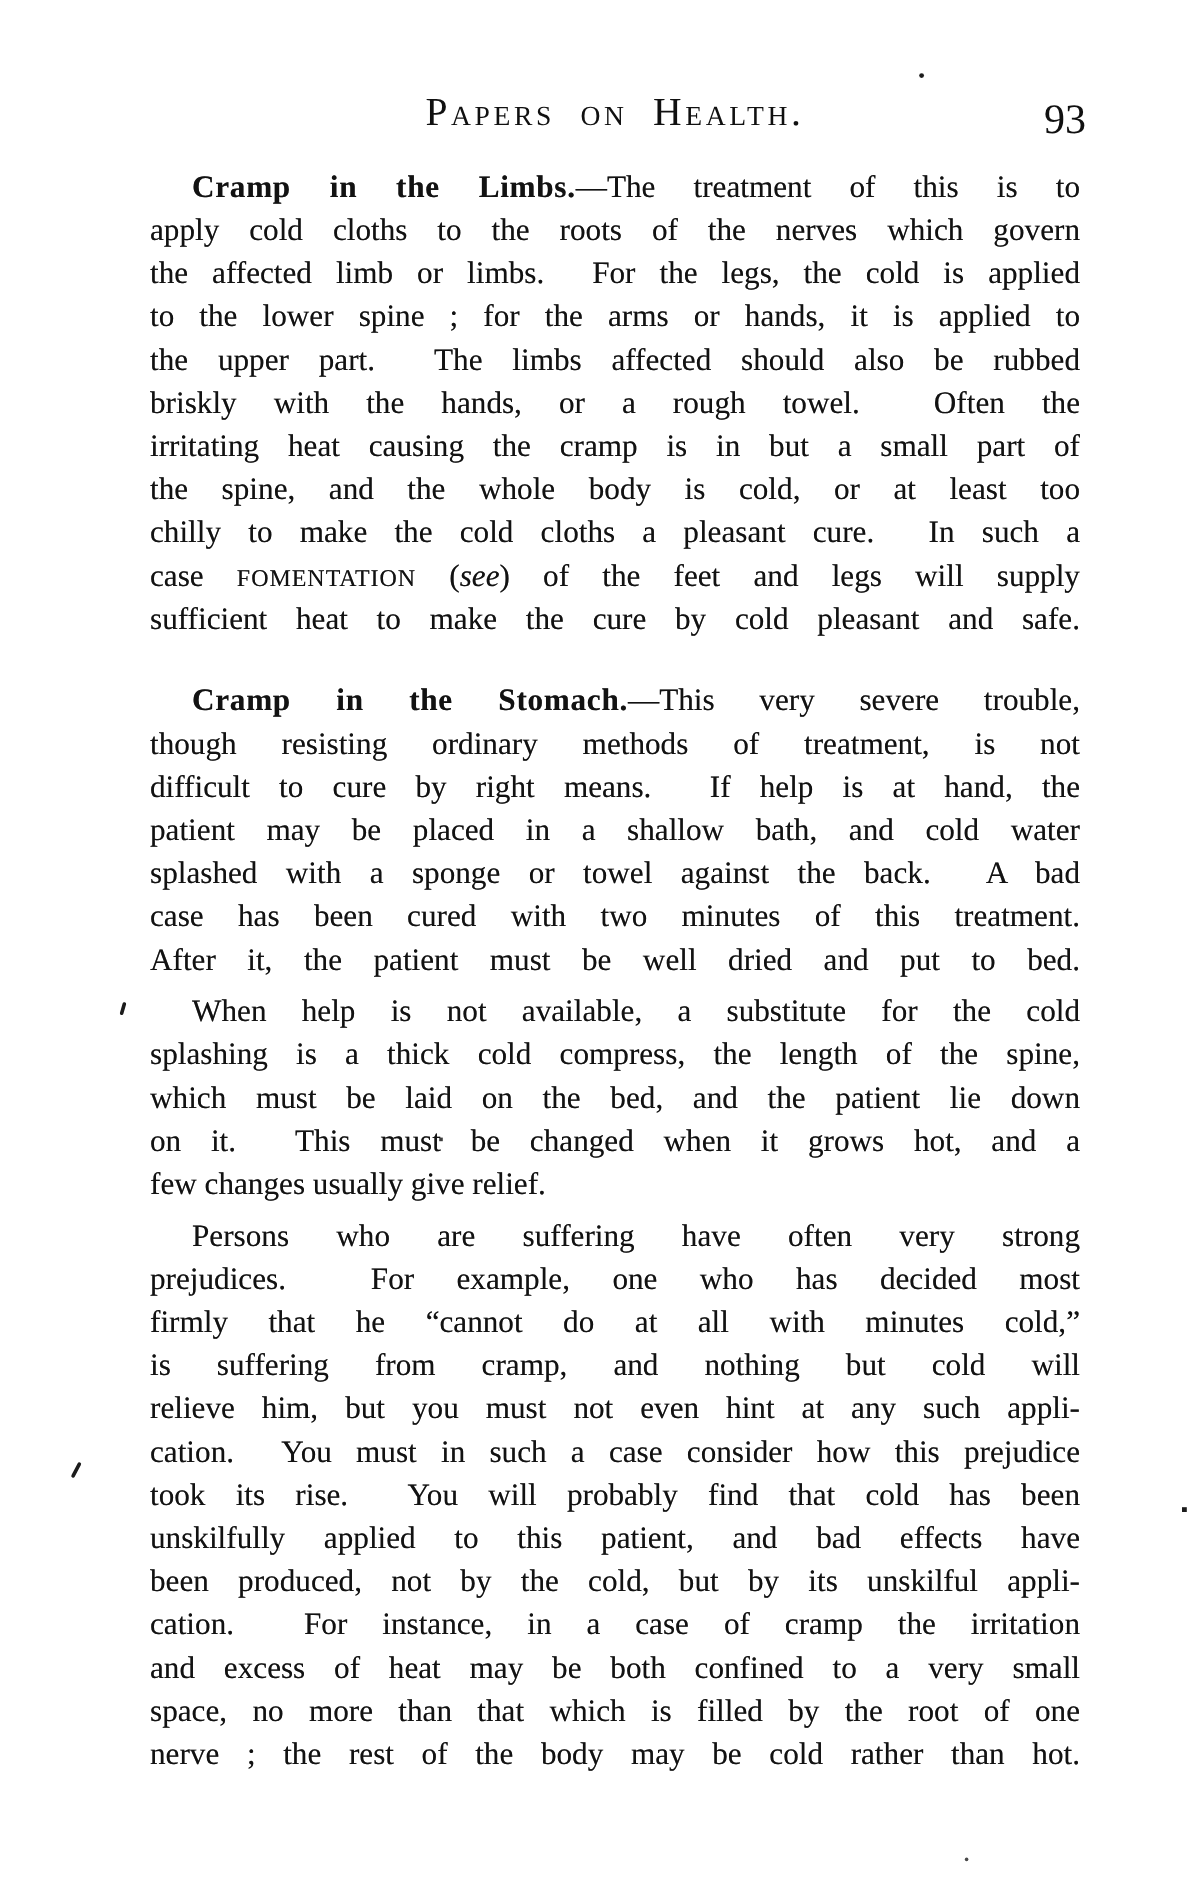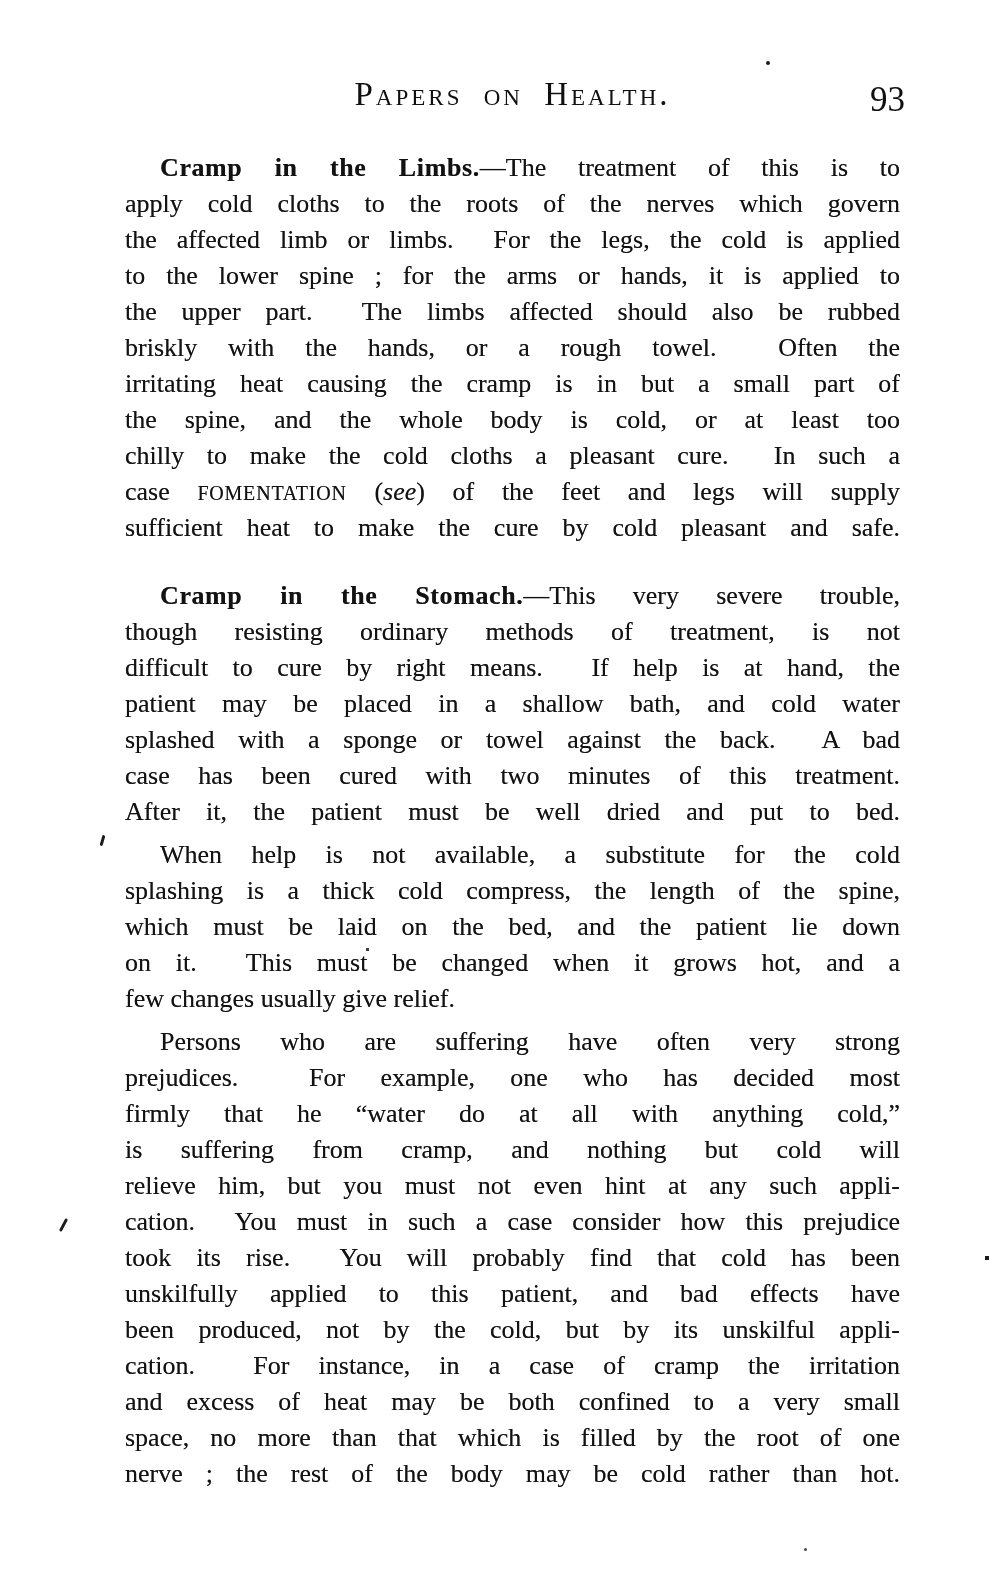--- a/index.html
+++ b/index.html
@@ -40,21 +40,21 @@
     right: 95px;
     font-size: 35px;
     line-height: 36px;
     color: #101010;
     font-family: Liberation Serif, serif;
   }
   
   .text-block {
     position: absolute;
     left: 125px;
-    top: 150px;
+    top: 138px;
     width: 775px;
   }
   .paragraph { margin: 0; }
   .paragraph + .paragraph { margin-top: 7px; }
   .paragraph.gap-large { margin-top: 32px; }
   .line {
     height: 36px;
     line-height: 36px;
     font-size: 26px;
     white-space: normal;
@@ -117,21 +117,21 @@
       <div class="paragraph">
         <div class="line j ind"><span>When help is not available, a substitute for the cold</span></div>
         <div class="line j"><span>splashing is a thick cold compress, the length of the spine,</span></div>
         <div class="line j"><span>which must be laid on the bed, and the patient lie down</span></div>
         <div class="line j"><span>on it.&nbsp; This must be changed when it grows hot, and a</span></div>
         <div class="line"><span>few changes usually give relief.</span></div>
       </div>
       <div class="paragraph">
         <div class="line j ind"><span>Persons who are suffering have often very strong</span></div>
         <div class="line j"><span>prejudices.&nbsp; For example, one who has decided most</span></div>
-        <div class="line j"><span>firmly that he “water do at all with anything cold,”</span></div>
+        <div class="line j"><span>firmly that he “cannot do at all with minutes cold,”</span></div>
         <div class="line j"><span>is suffering from cramp, and nothing but cold will</span></div>
         <div class="line j"><span>relieve him, but you must not even hint at any such appli-</span></div>
         <div class="line j"><span>cation.&nbsp; You must in such a case consider how this prejudice</span></div>
         <div class="line j"><span>took its rise.&nbsp; You will probably find that cold has been</span></div>
         <div class="line j"><span>unskilfully applied to this patient, and bad effects have</span></div>
         <div class="line j"><span>been produced, not by the cold, but by its unskilful appli-</span></div>
         <div class="line j"><span>cation.&nbsp; For instance, in a case of cramp the irritation</span></div>
         <div class="line j"><span>and excess of heat may be both confined to a very small</span></div>
         <div class="line j"><span>space, no more than that which is filled by the root of one</span></div>
         <div class="line j"><span>nerve ; the rest of the body may be cold rather than hot.</span></div>

